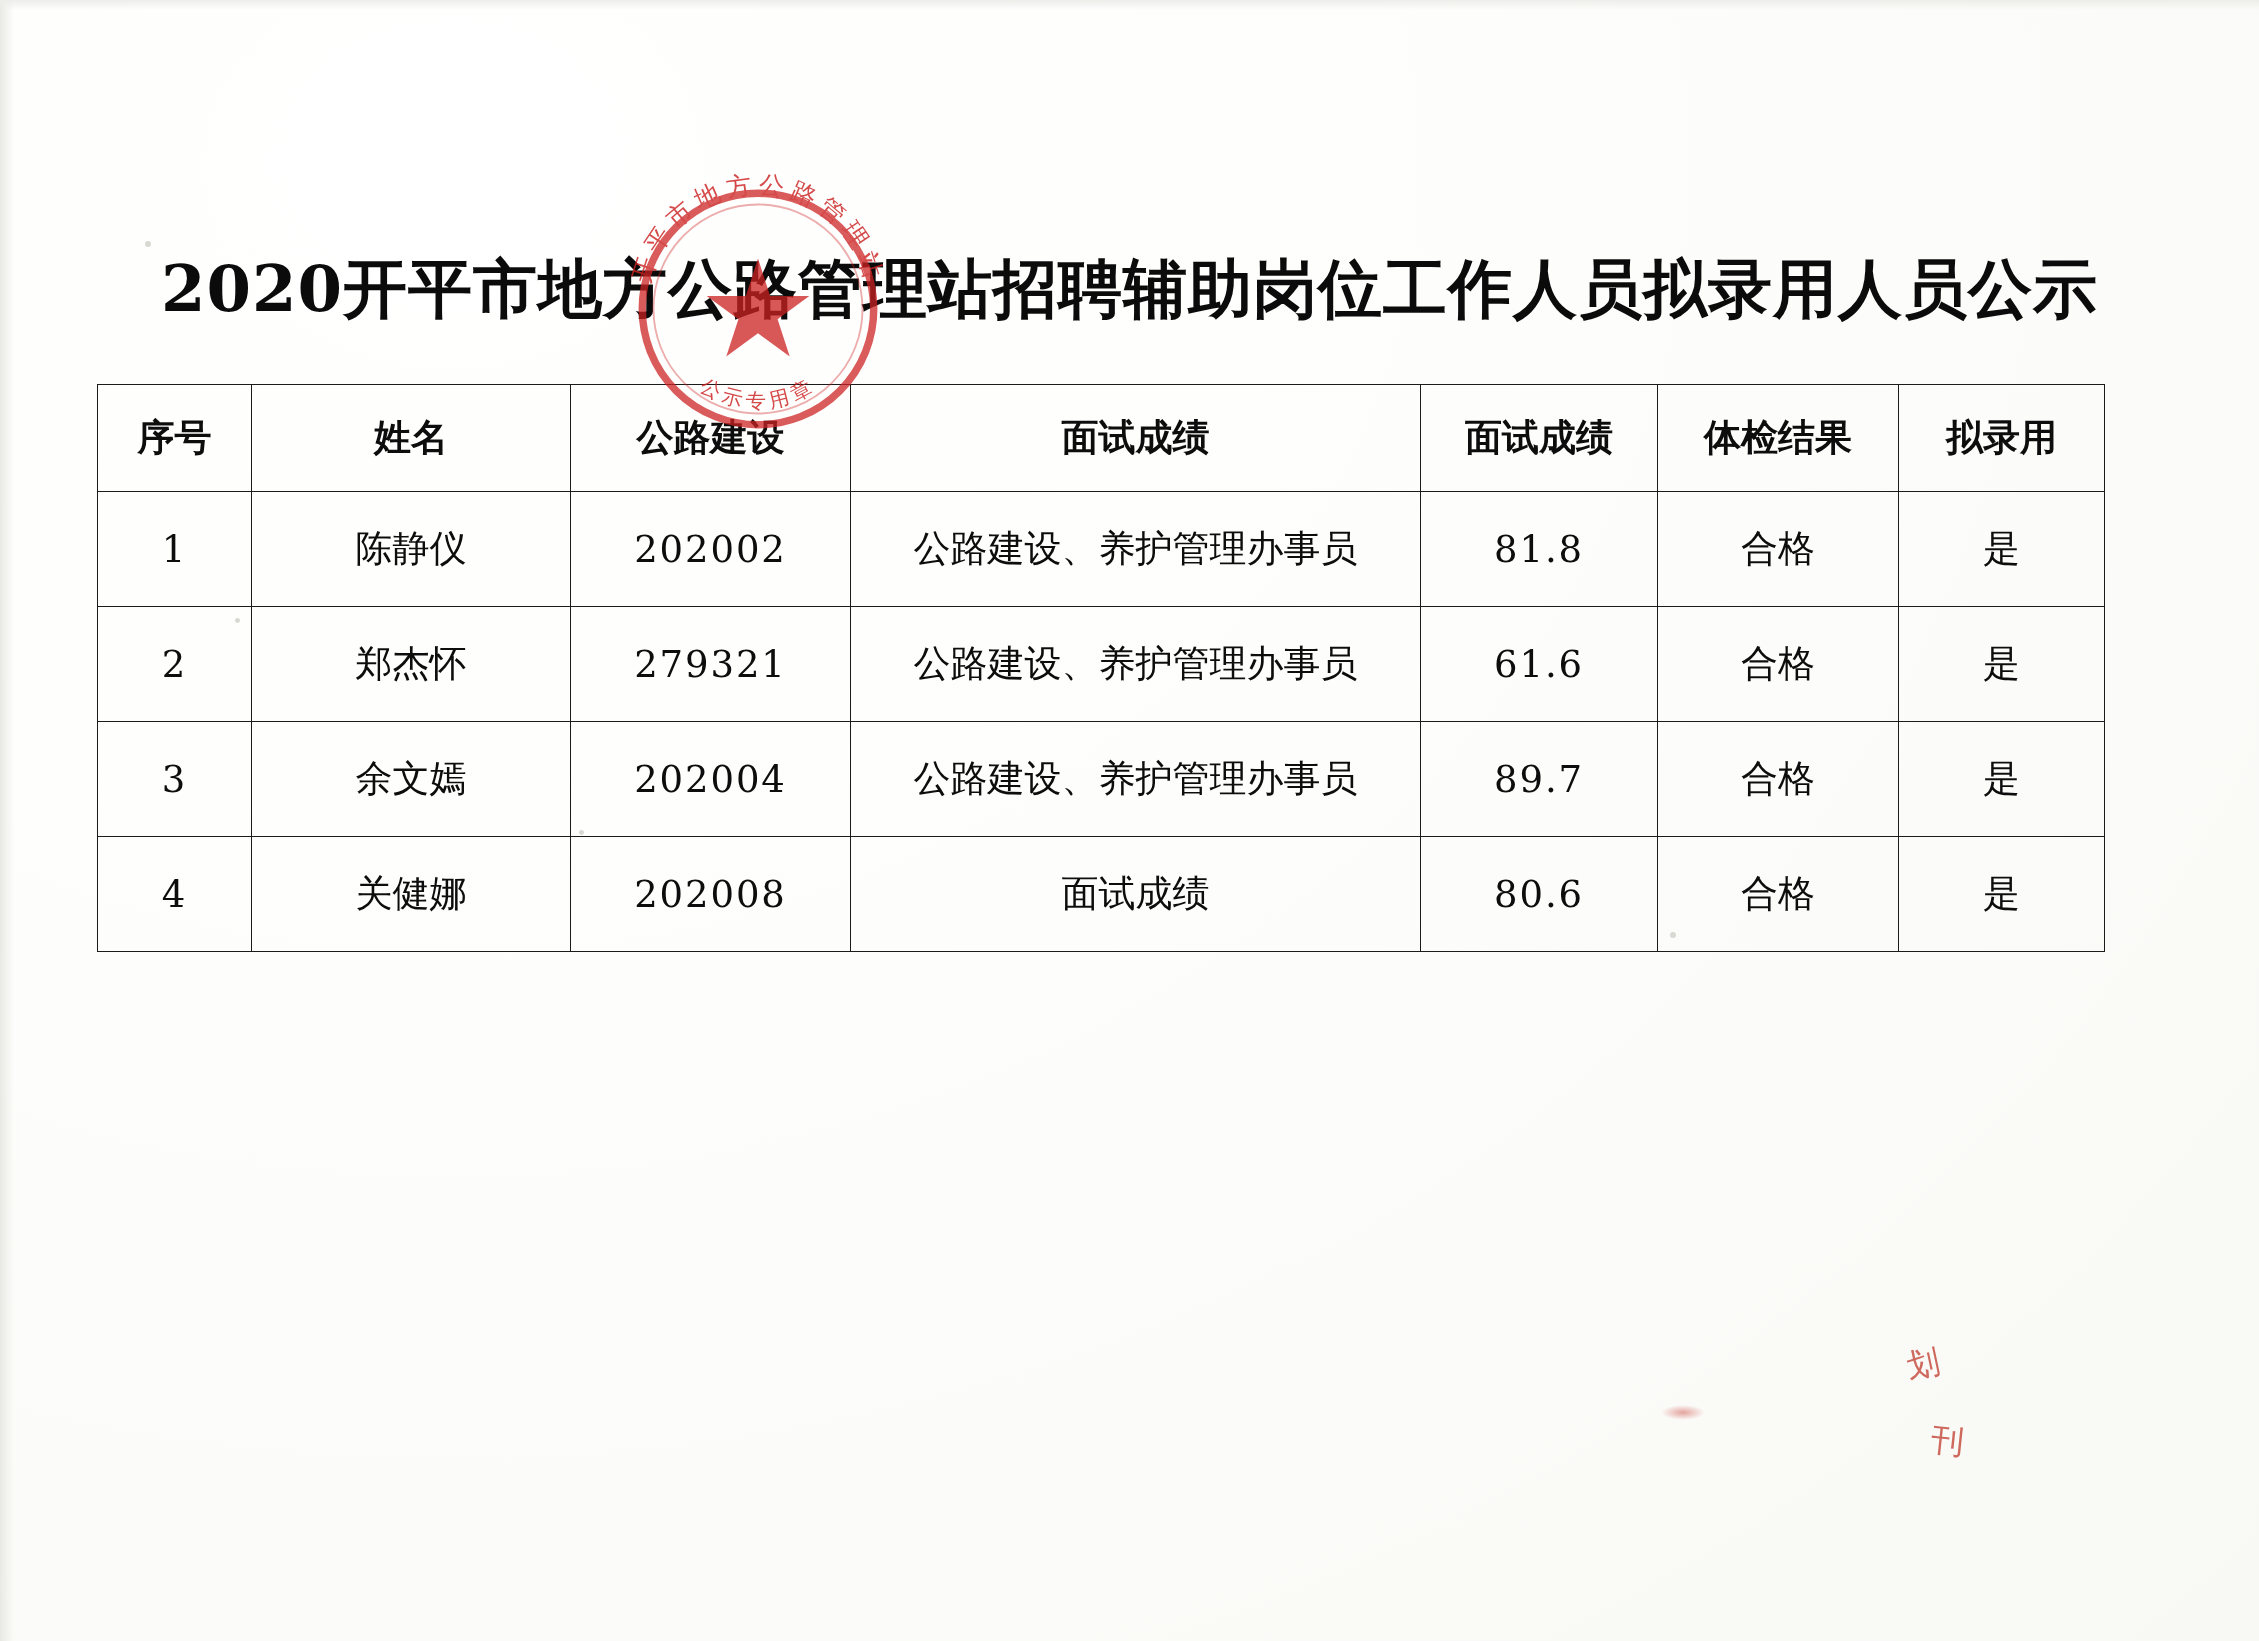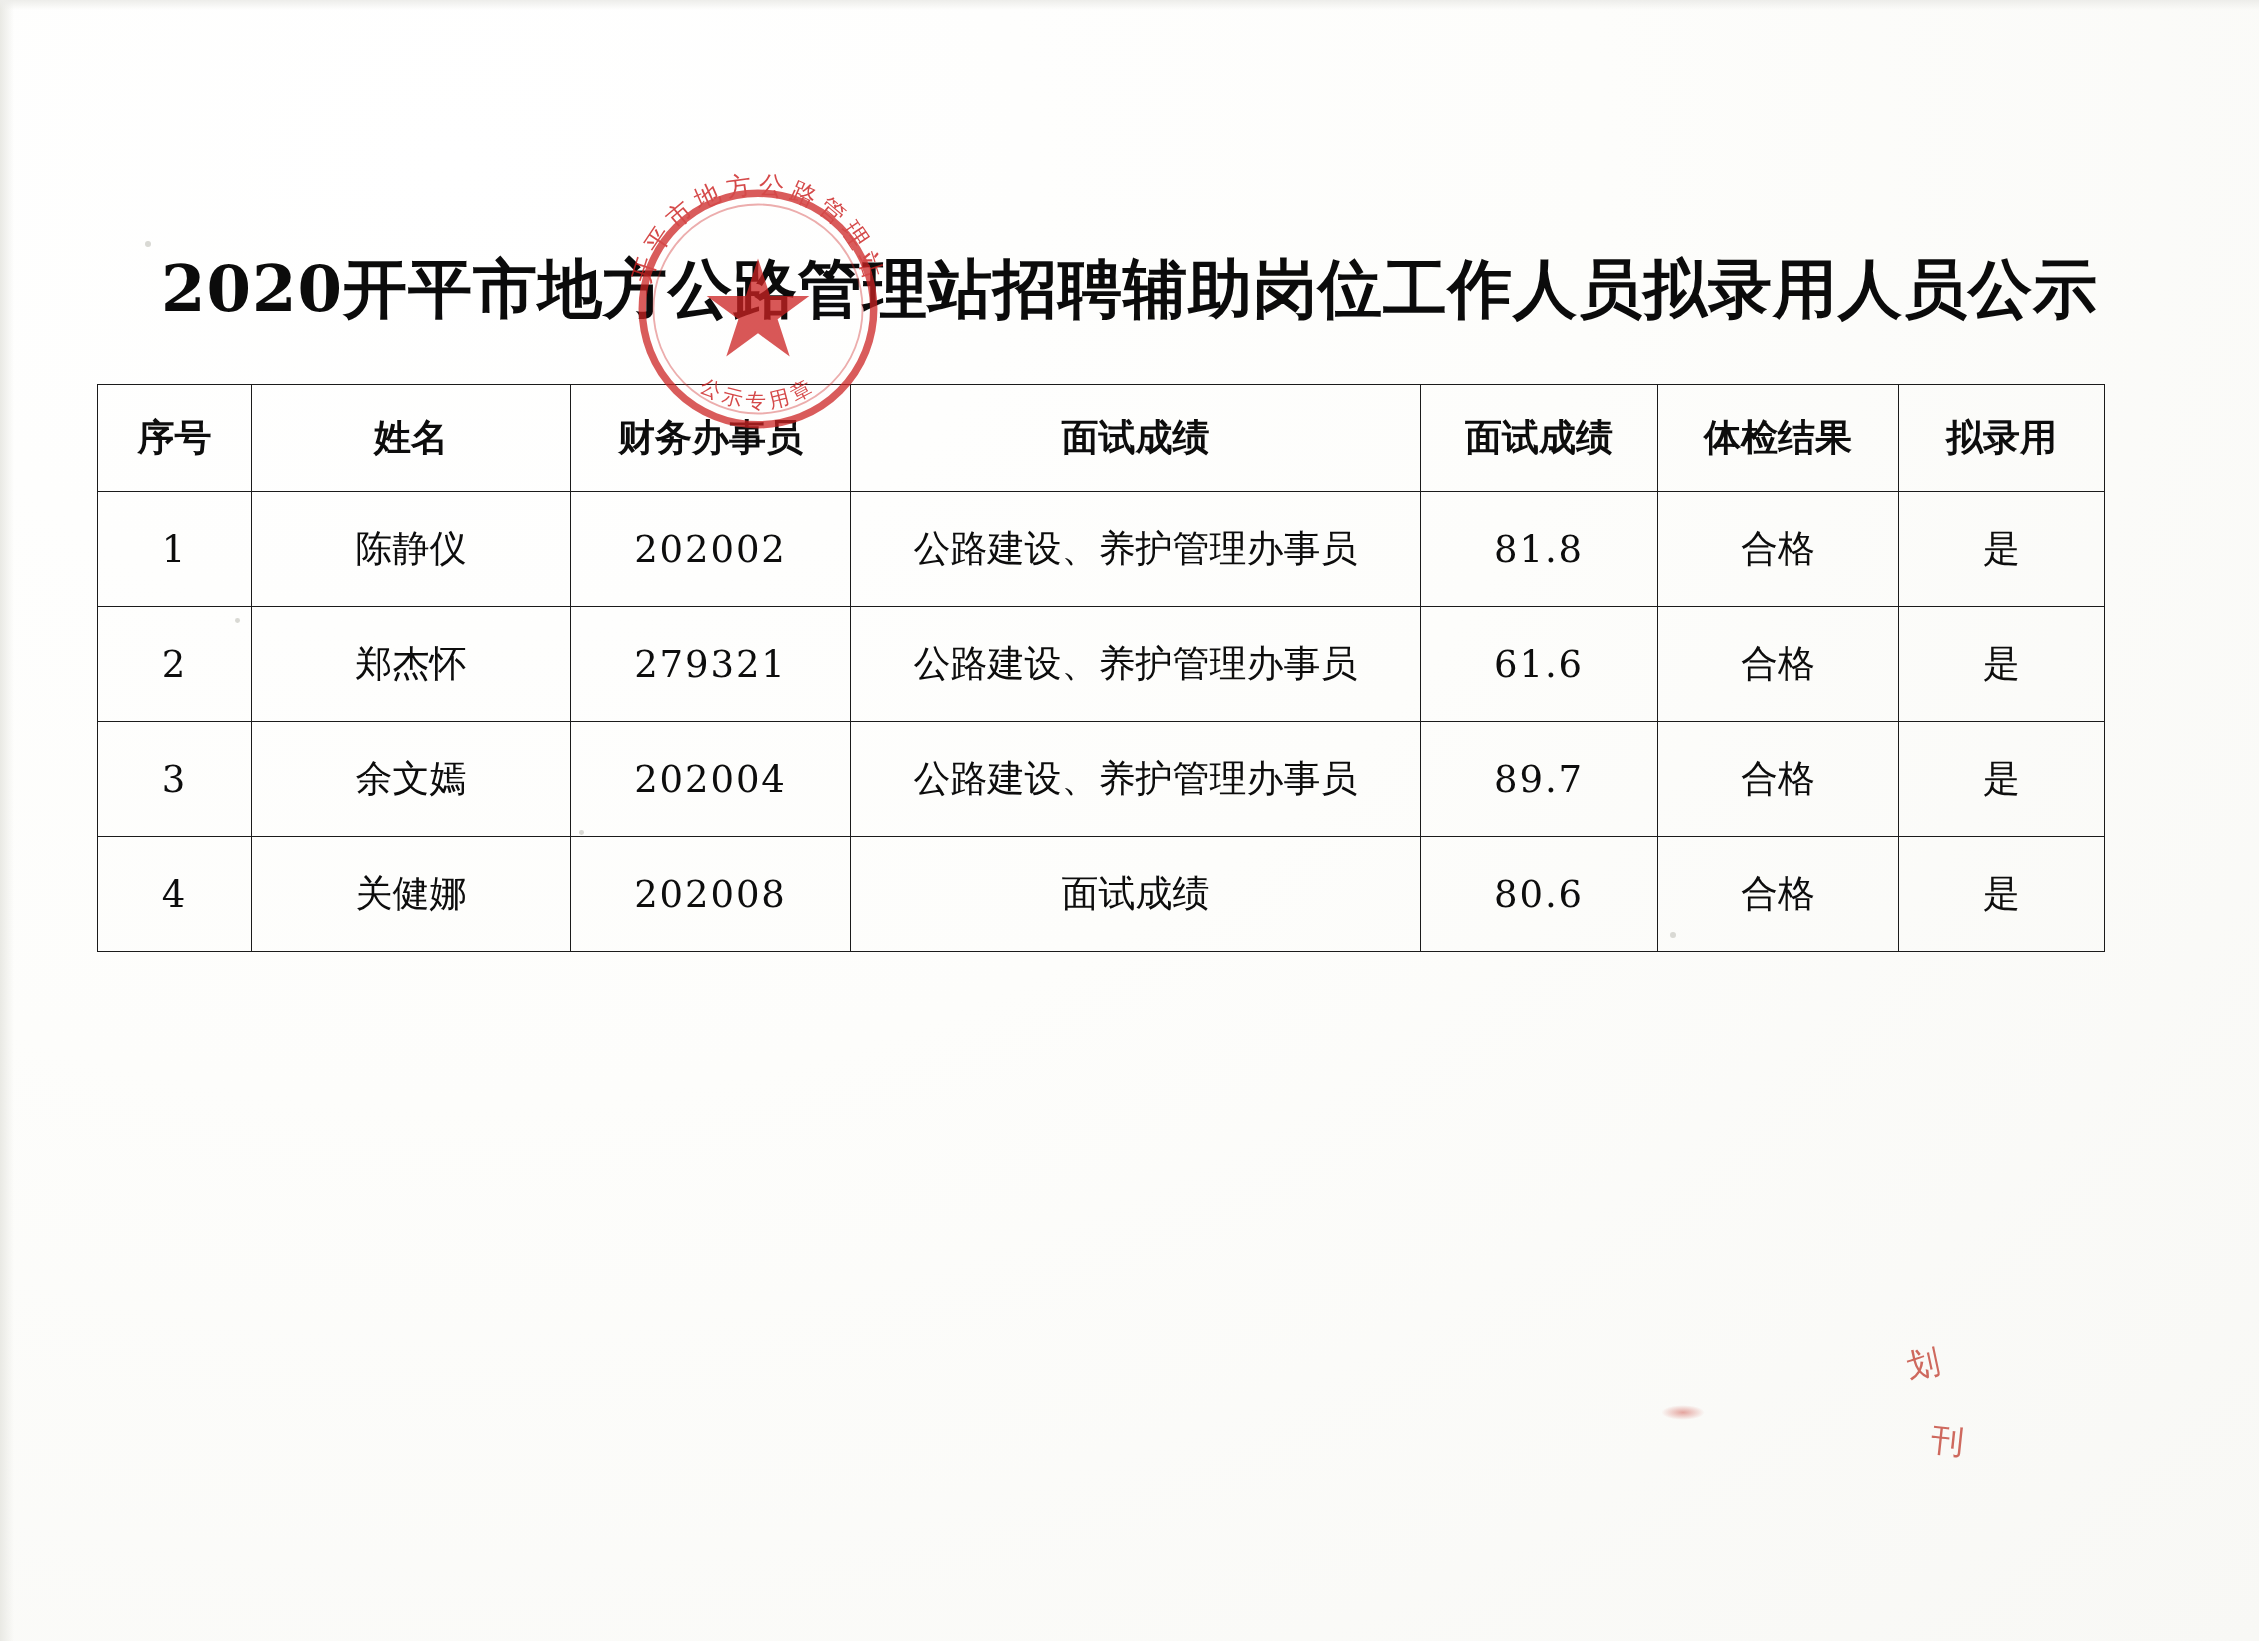--- a/index.html
+++ b/index.html
@@ -151,21 +151,21 @@
         <col class="col-admit">
       <col class="col-post">
         <col class="col-score">
         <col class="col-med">
         <col class="col-hire">
     </colgroup>
     <thead>
       <tr>
         <td>序号</td>
         <td>姓名</td>
-        <td>财务办事员</td>
+        <td>公路建设</td>
         <td>面试成绩</td>
         <td>面试成绩</td>
         <td>体检结果</td>
         <td>拟录用</td>
       </tr>
     </thead>
     <tbody>
       <tr>
         <td class="num-cell">1</td>
         <td>陈静仪</td>

